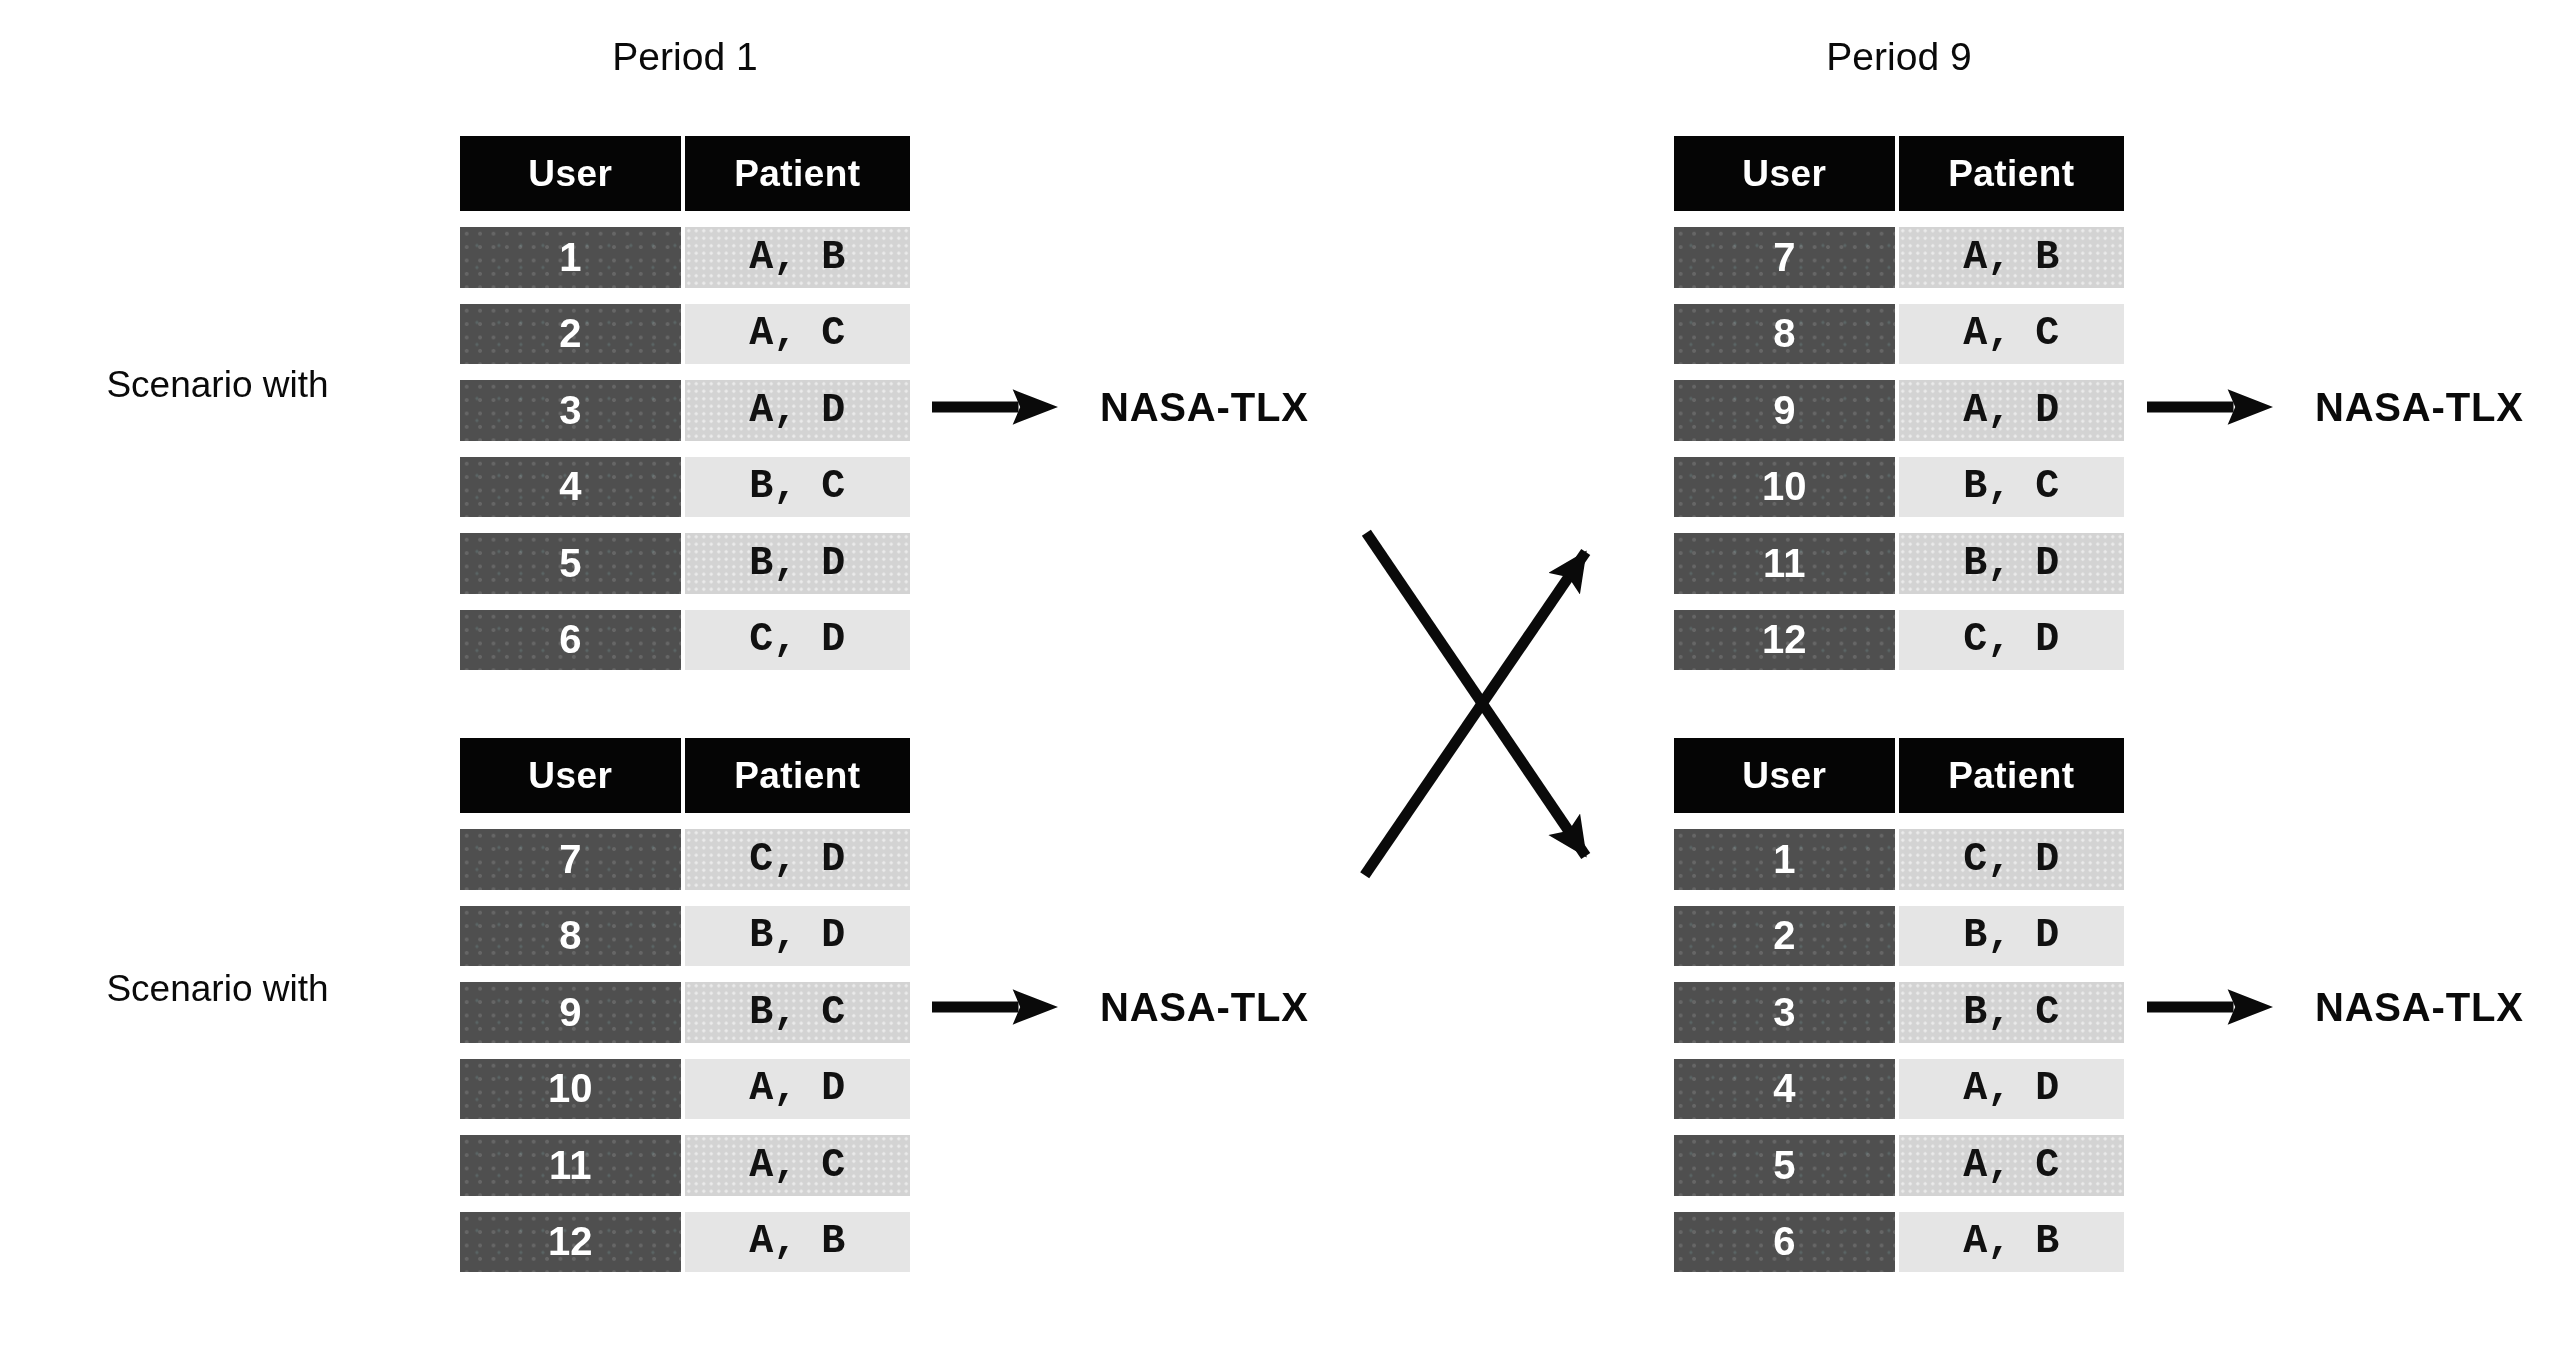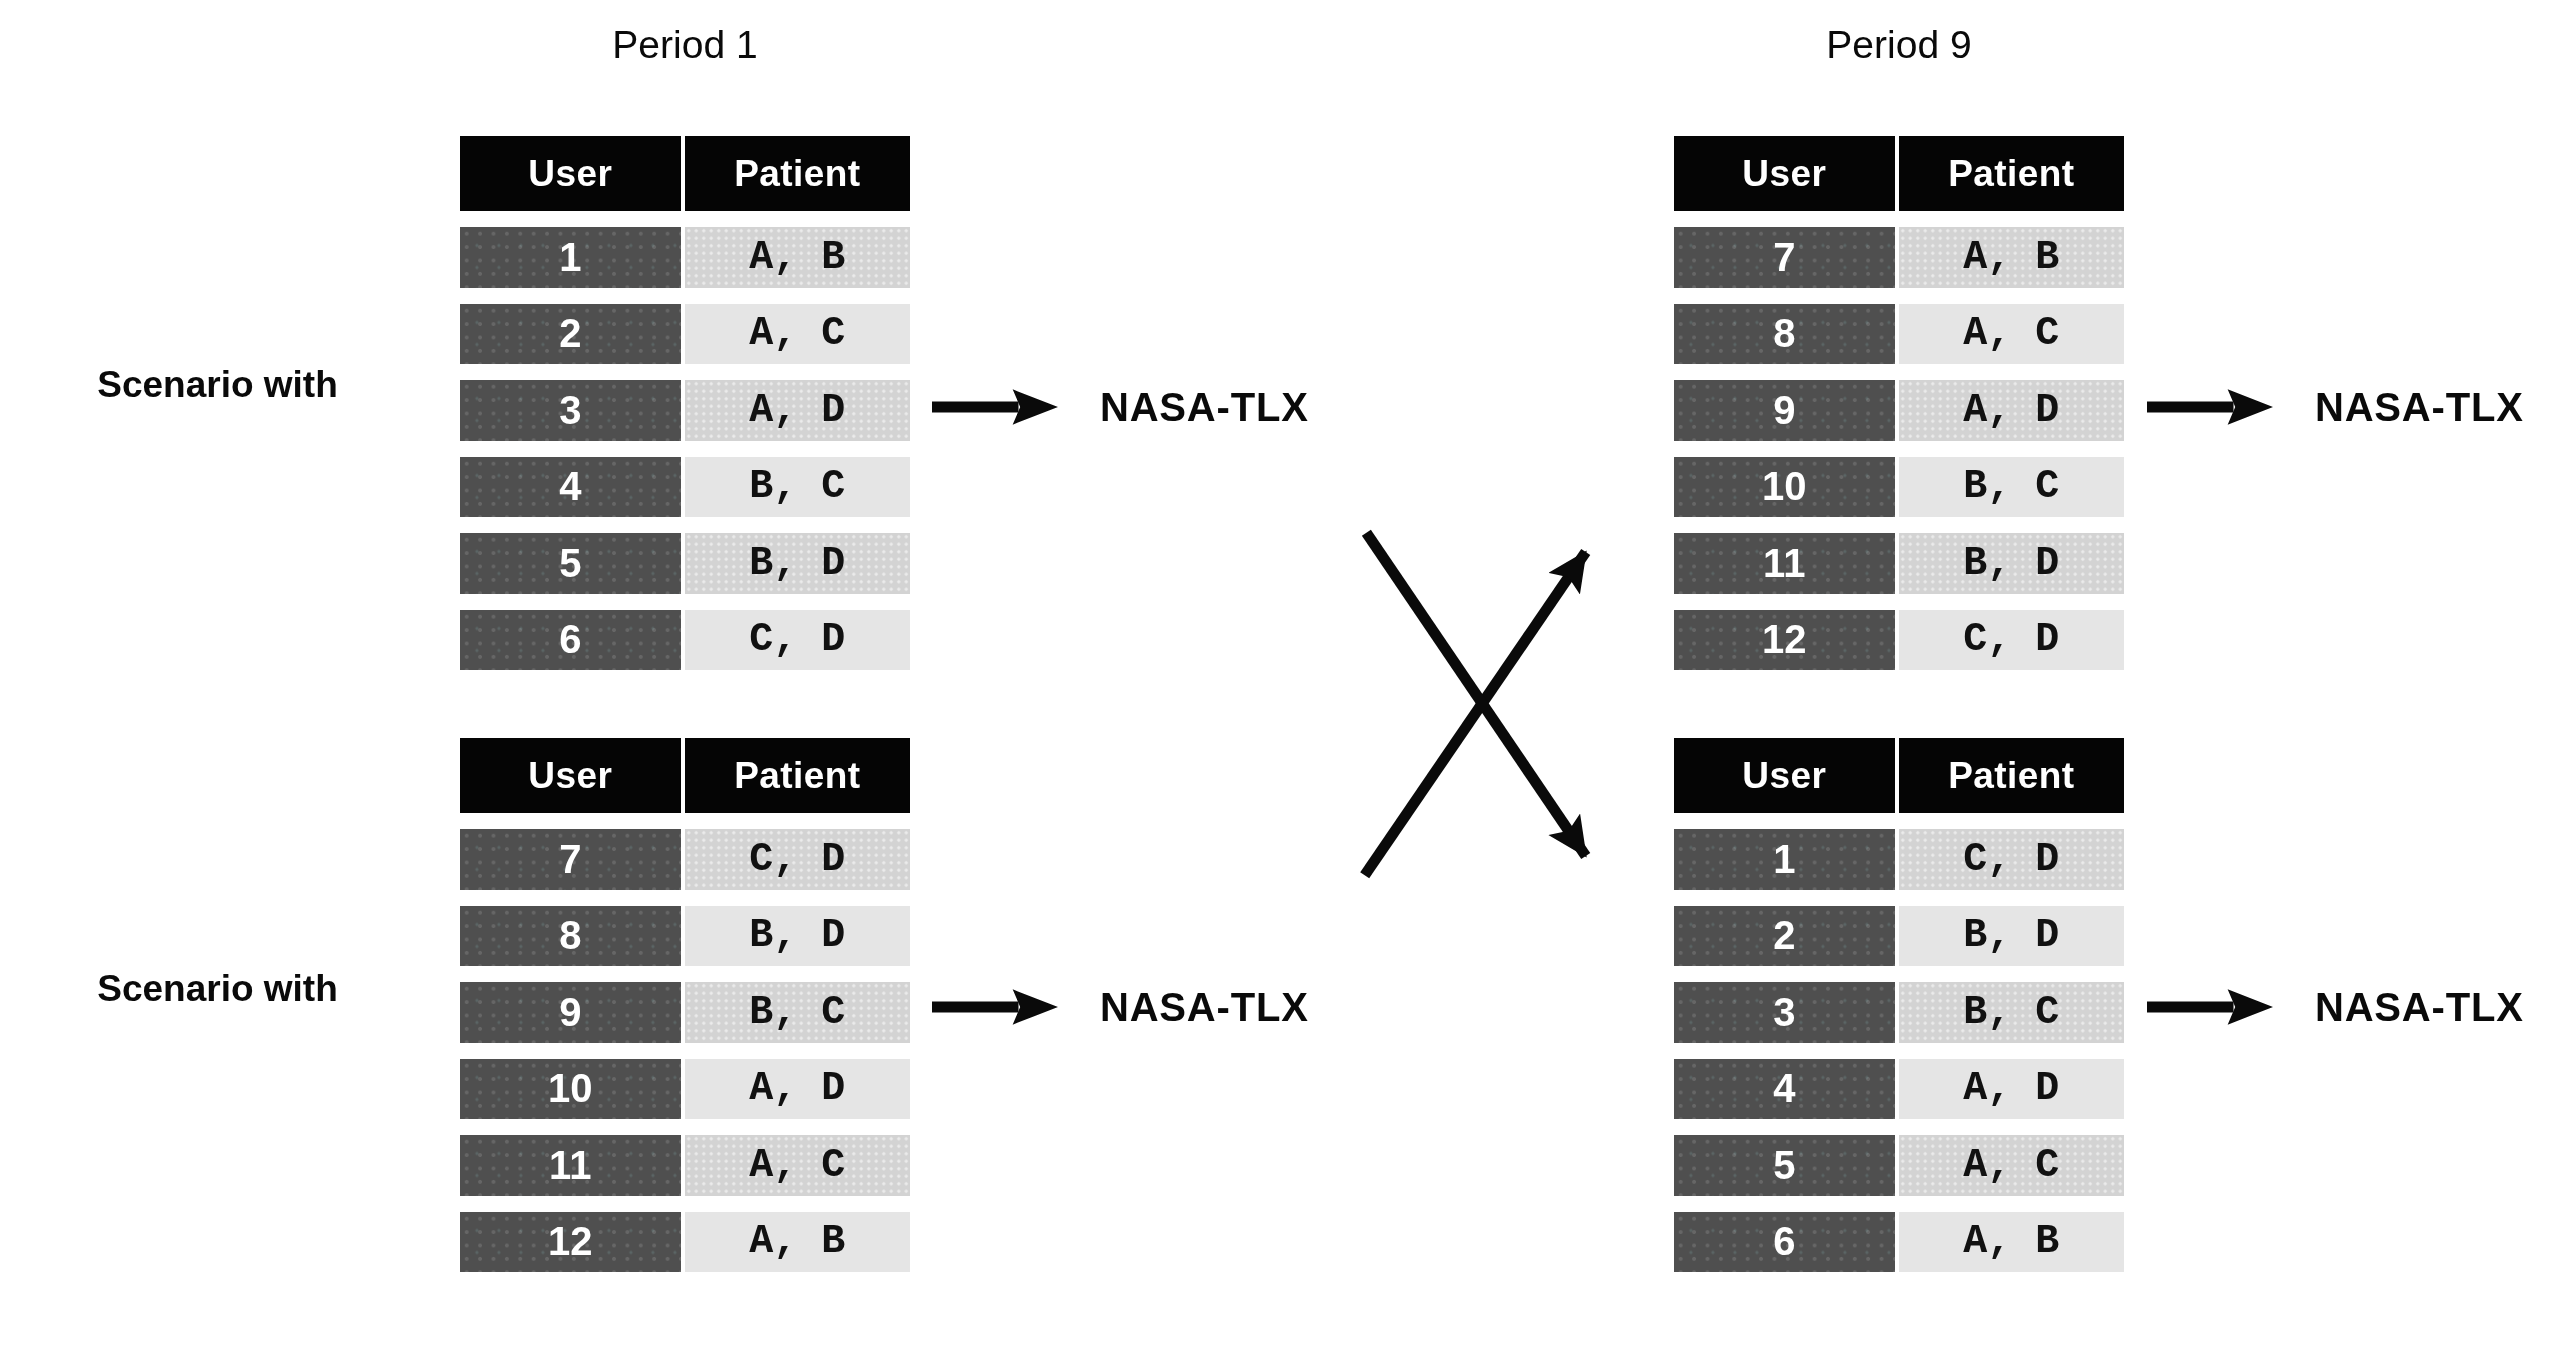--- a/index.html
+++ b/index.html
@@ -6,31 +6,31 @@
   body{
     width:2576px;height:1346px;position:relative;overflow:hidden;
     background:#ffffff;
     font-family:"Liberation Sans","DejaVu Sans",sans-serif;
     color:#0a0a0a;
   }
   .abs{position:absolute;}
 
   
   .period-title{
-    position:absolute;top:20px;height:50px;
+    position:absolute;top:32px;height:50px;
     font-size:39px;font-weight:400;color:#0a0a0a;
     text-align:center;line-height:50px;
   }
   #title-p1{left:460px;width:450px;}
   #title-p2{left:1674px;width:450px;}
 
   
   .scenario-label{
     position:absolute;left:25px;width:385px;
-    font-size:37px;font-weight:700;line-height:50px;
+    font-size:37px;font-weight:400;line-height:50px;
     text-align:center;color:#0a0a0a;
   }
   #label-original{top:360px;}
   #label-highlighted{top:964px;}
 
   
   .assign-table{
     position:absolute;width:450px;height:534px;
     display:flex;flex-direction:column;gap:16px;
   }

